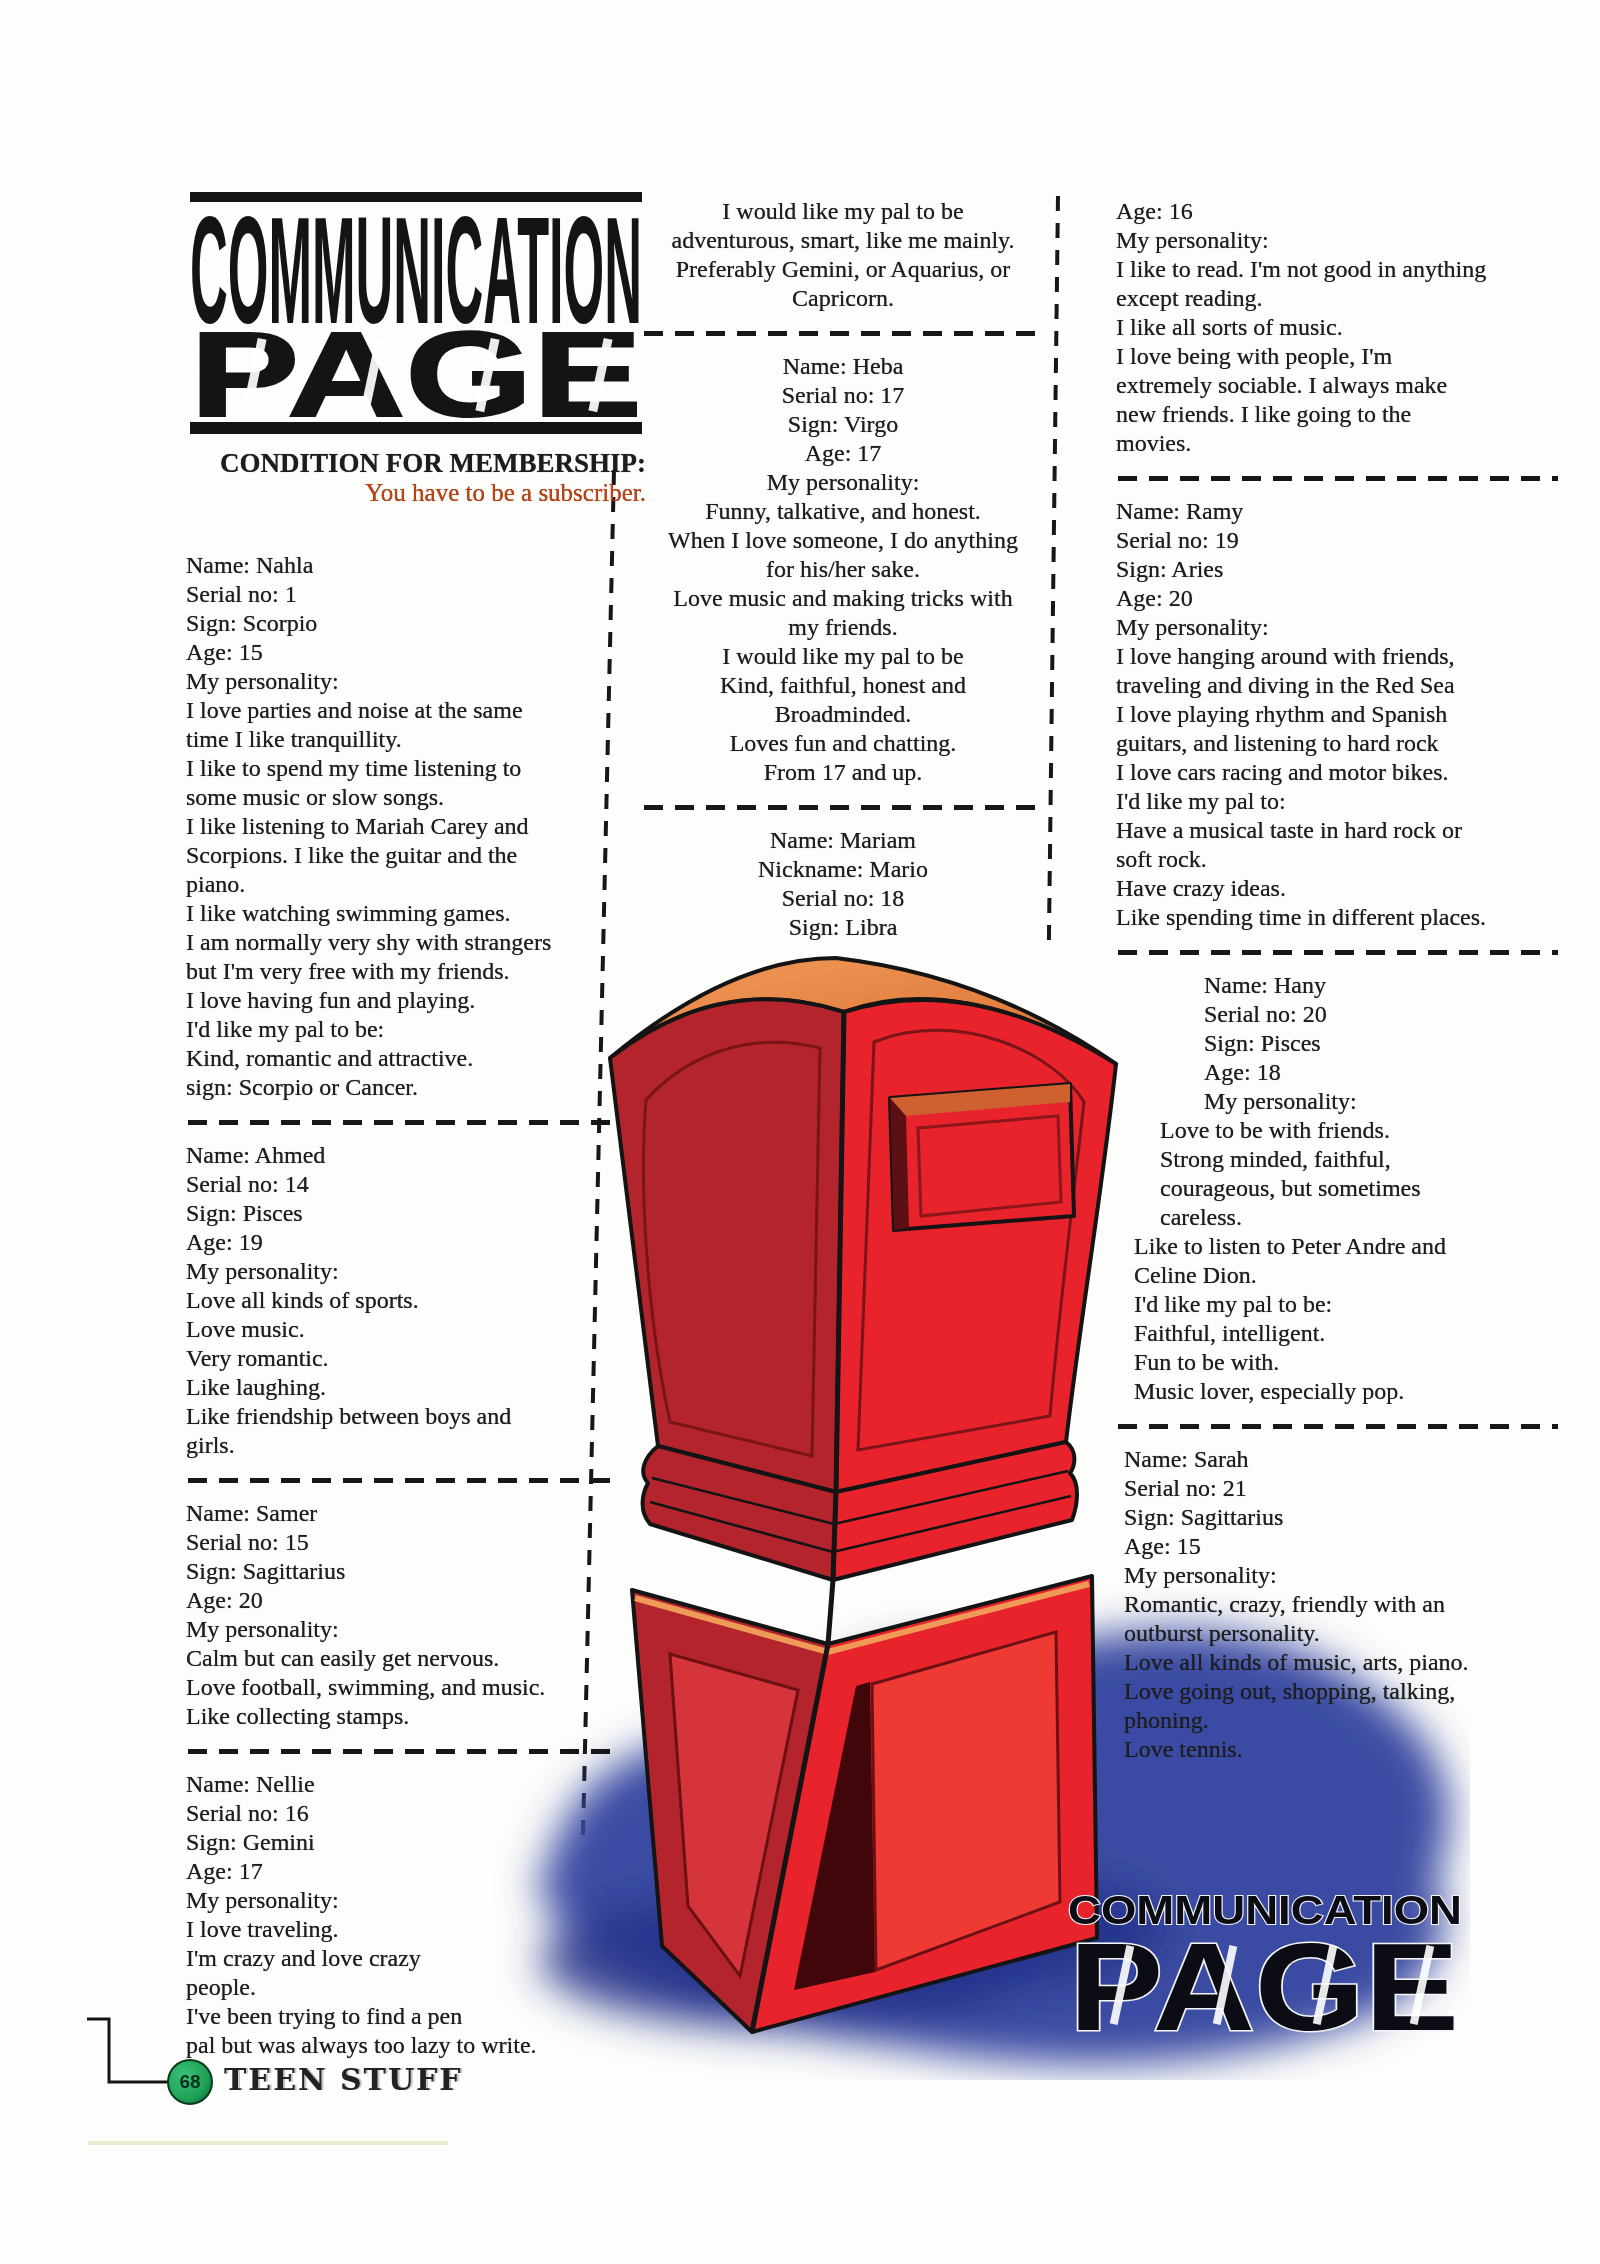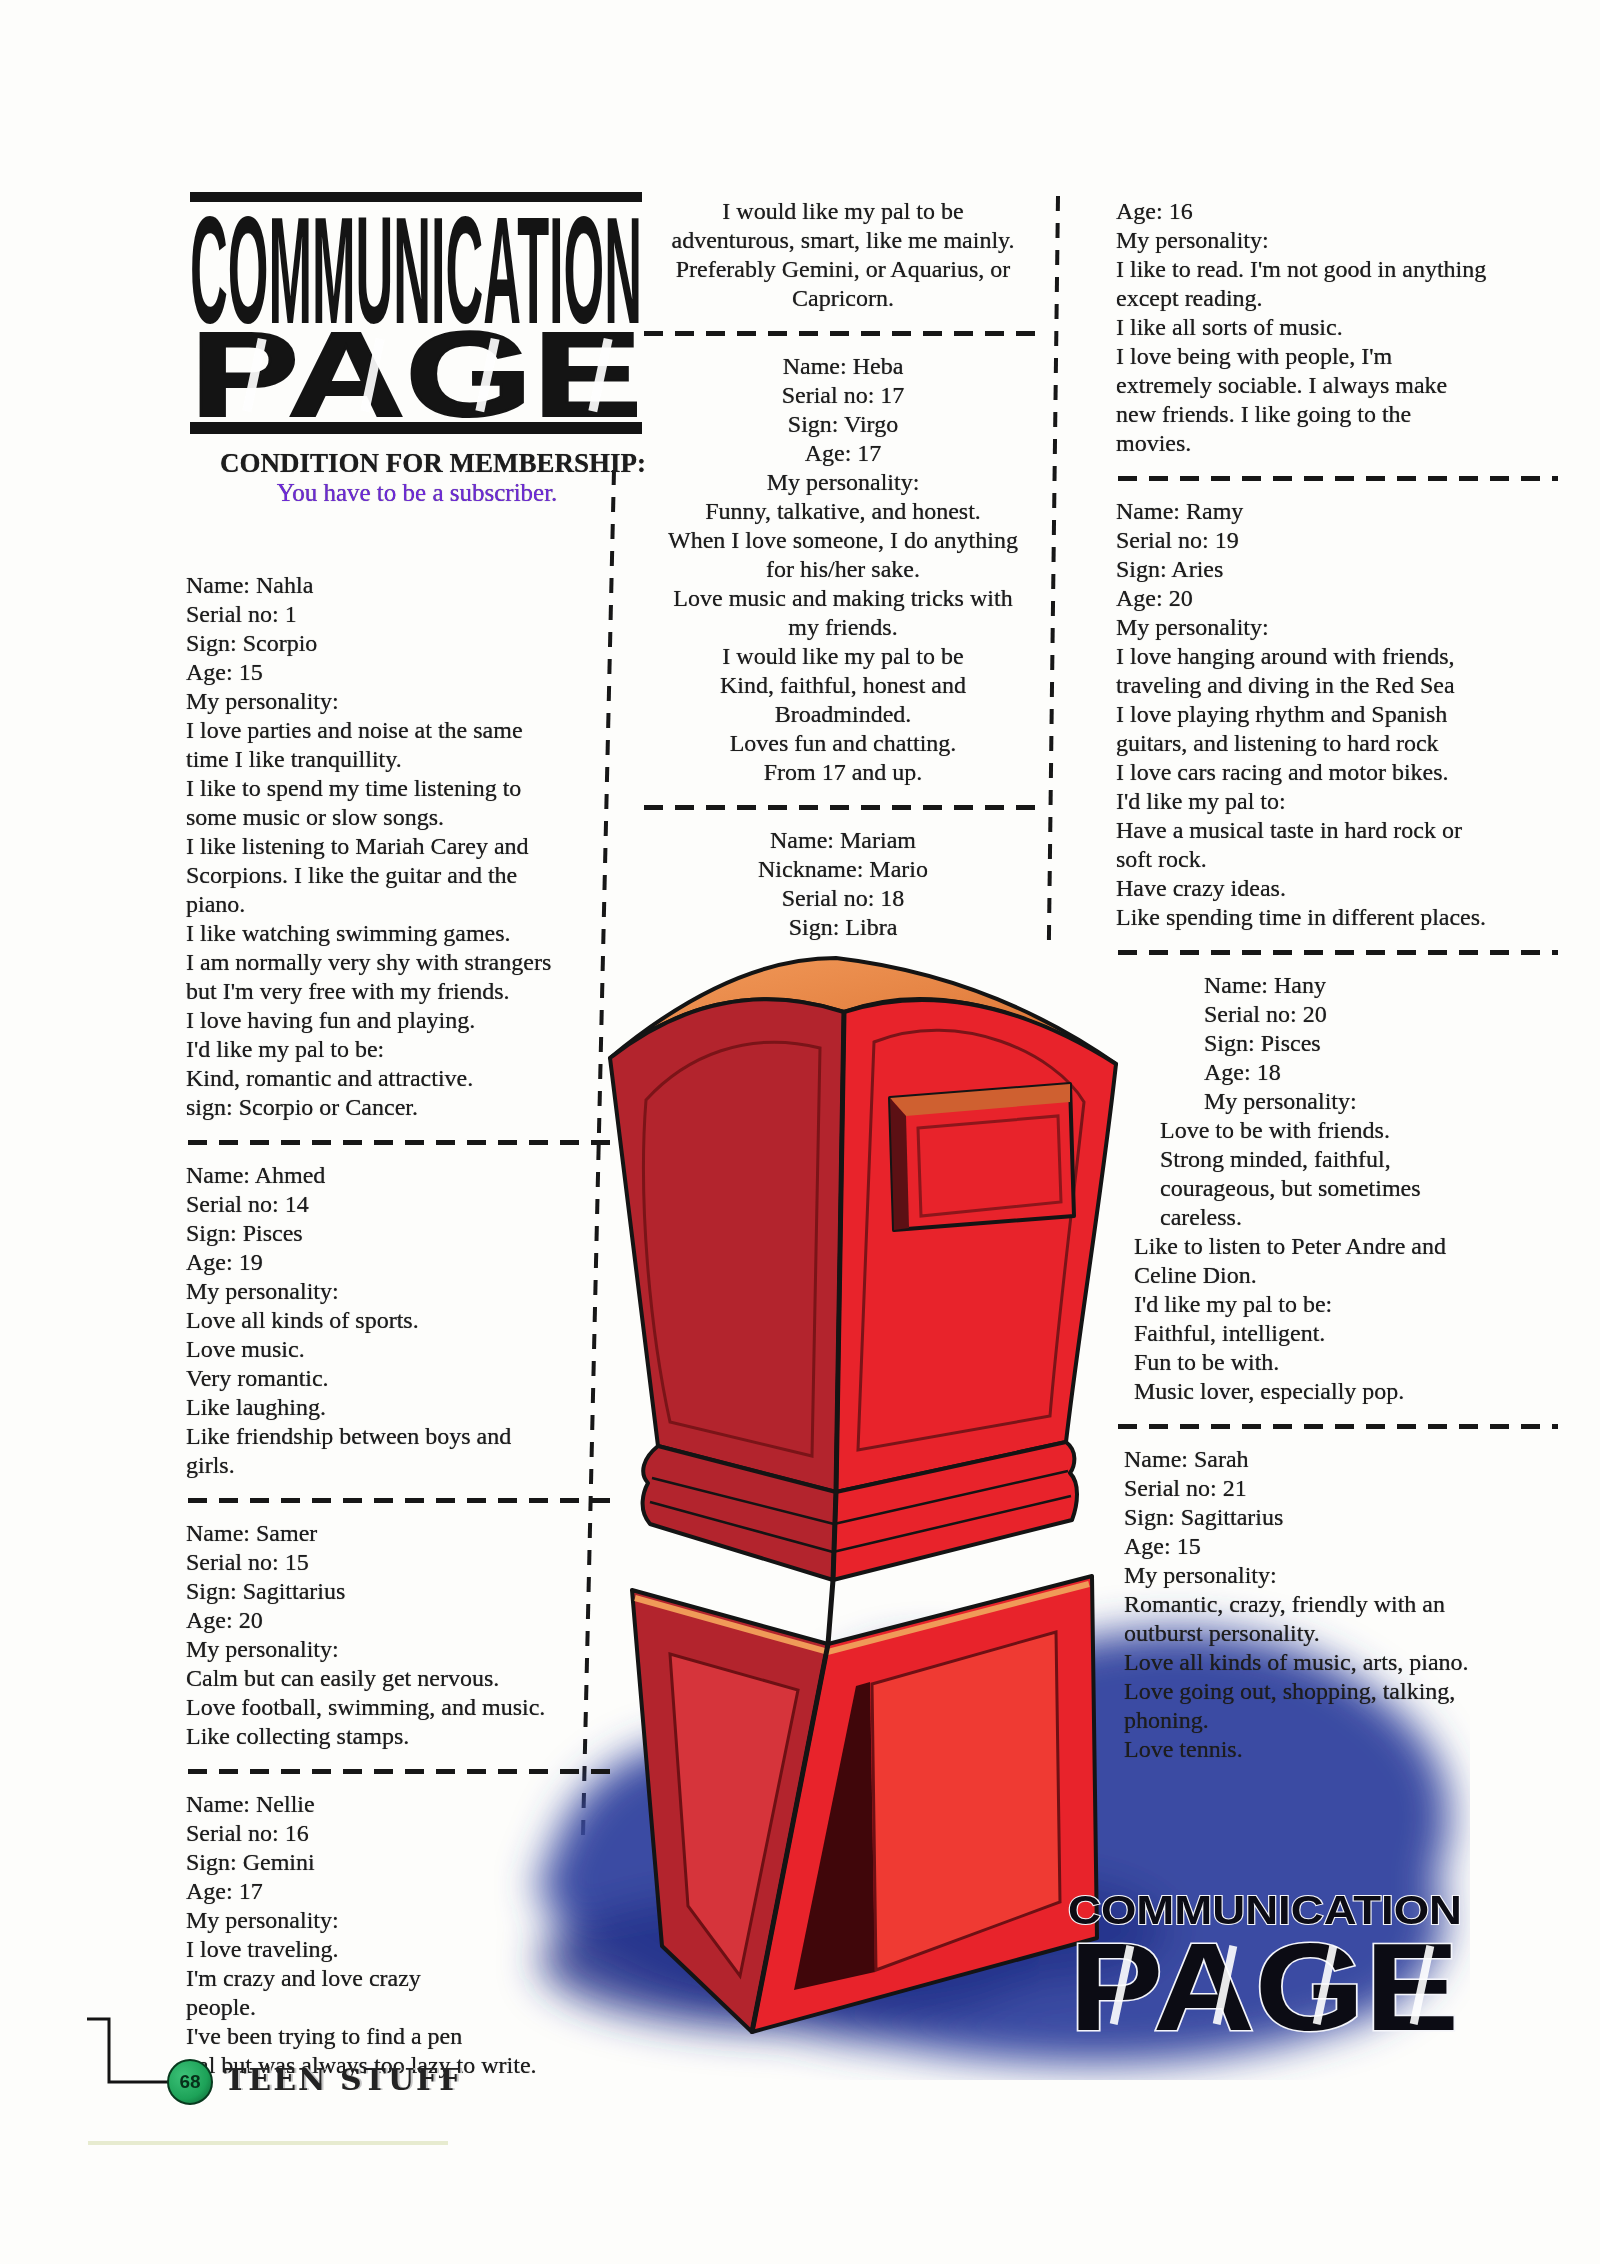--- a/index.html
+++ b/index.html
@@ -1,21 +1,21 @@
 <!DOCTYPE html>
 <html style="--text: #1d1d1d; --divider: #171717; --mailbox-red-bright: #e8232b; --mailbox-red-dark: #b3242d; --mailbox-top-orange: #e98a4e; --shadow-blue: #3a4ca3; --badge-green: #1da258; --footer-line-pale: #e7ebcf;"><head>
 <meta charset="utf-8">
 <style>
   html,body{margin:0;padding:0;background:#ffffff;}
   .page{position:relative;width:1600px;height:2264px;background:#fdfdfb;overflow:hidden;
         font-family:"Liberation Serif","DejaVu Serif",serif;}
 
   
   .col{position:absolute;}
-  #col-left{left:186px;top:552px;width:432px;margin-top:20px;}
+  #col-left{left:186px;top:552px;width:432px;}
   #col-mid{left:642px;top:198px;width:402px;text-align:center;}
   #col-right{left:1092px;top:198px;width:444px;margin-left:24px;}
   .entry .line{height:29px;font-size:24px;color:var(--text,#1d1d1d);
         text-shadow:0 0 .7px rgba(25,25,25,.8);white-space:pre;}
   .divider{height:5px;margin:17px 2px;
         background:repeating-linear-gradient(90deg,var(--divider,#171717) 0 19px,transparent 19px 31px);}
   .entry[data-key="hany"] .line{padding-left:18px}
   .entry[data-key="hany"] .line:nth-child(-n+9){padding-left:44px}
   .entry[data-key="hany"] .line:nth-child(-n+5){padding-left:88px}
   .entry[data-key="sarah"] .line{padding-left:8px}
@@ -25,21 +25,21 @@
         background:repeating-linear-gradient(180deg,var(--divider,#171717) 0 15px,transparent 15px 27px);}
   #vrule-left{left:612px;top:470px;height:1375px;transform:rotate(1.3deg);}
   #vrule-right{left:1056px;top:196px;height:754px;transform:rotate(0.7deg);}
 
   
   #masthead{position:absolute;left:188px;top:192px;width:458px;}
   #masthead svg{display:block;}
   #masthead text{font-family:"Liberation Sans",sans-serif;font-weight:bold;fill:#141414;}
   .cond-title{margin-top:8px;text-align:right;font-weight:bold;font-size:27px;color:#1d1d1d;
         text-shadow:0 0 .7px rgba(25,25,25,.8);}
-  .cond-body{text-align:center;font-size:25px;color:#6d28d9;text-shadow:0 0 .7px rgba(25,25,25,.8);font-family:Liberation Serif, serif;}
+  .cond-body{text-align:right;font-size:25px;color:#c2410c;text-shadow:0 0 .7px rgba(25,25,25,.8);font-family:Liberation Serif, serif;}
 
   
   #mailbox-svg{position:absolute;left:490px;top:930px;width:980px;height:1150px;}
   .splash{fill:var(--shadow-blue,#3a4ca3);}
   .splash-dark{fill:#24338a;opacity:.85;}
   .mb{stroke:#141414;stroke-width:4;stroke-linejoin:round;}
   .face-top{fill:url(#topgrad);}
   .face-left{fill:var(--mailbox-red-dark,#b3242d);}
   .face-right{fill:var(--mailbox-red-bright,#e8232b);}
   .arch{fill:none;stroke:#7a1418;stroke-width:3;}

